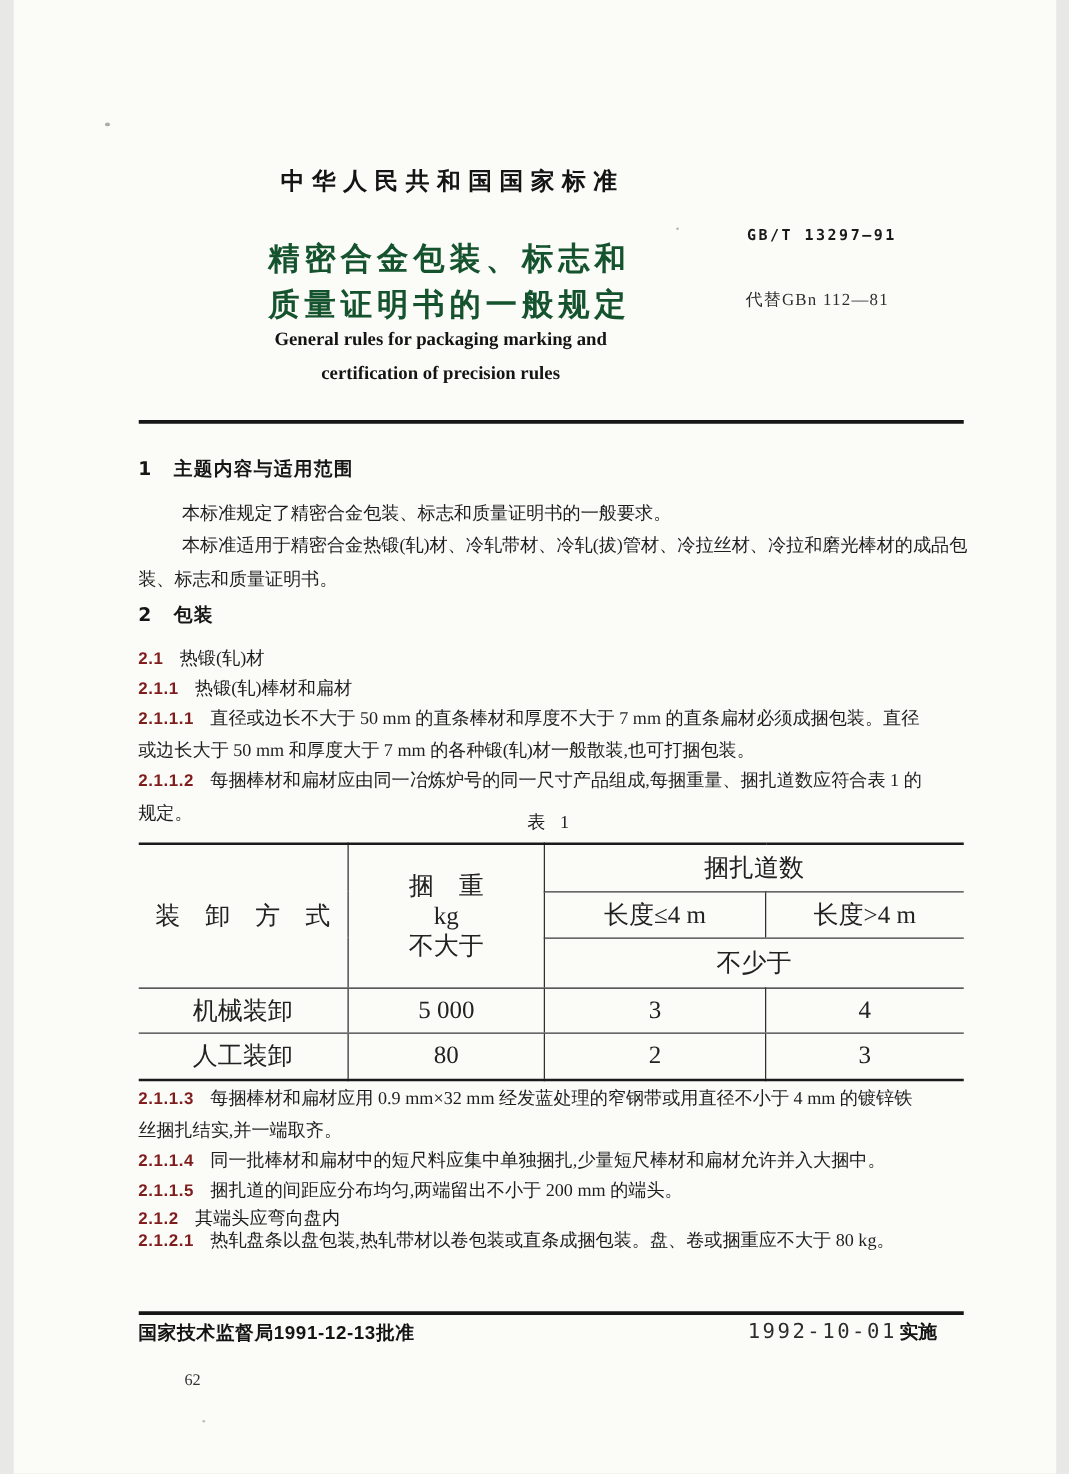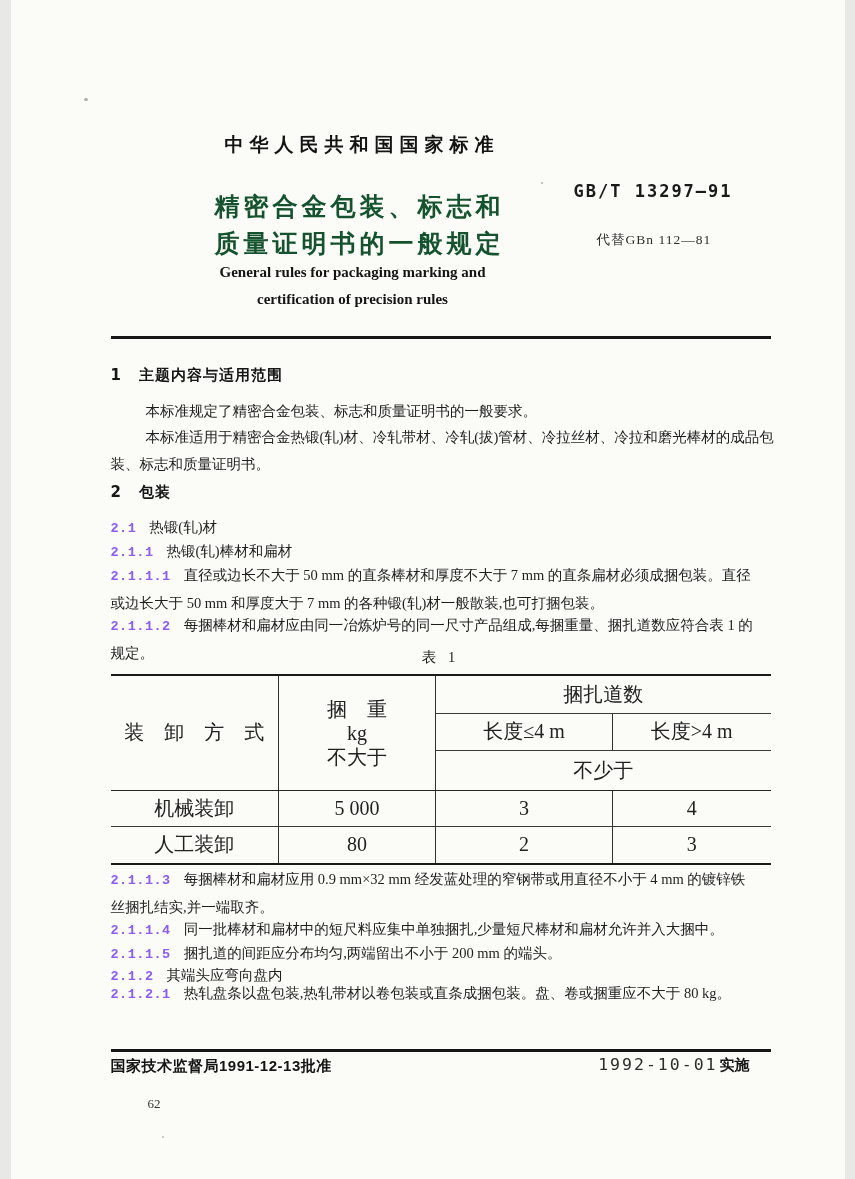--- a/index.html
+++ b/index.html
@@ -19,23 +19,23 @@
     font-size:19px;letter-spacing:6px;color:#141414;white-space:nowrap;
   }
   .title-zh{
     position:absolute;left:204px;
     font-family:"Liberation Sans",sans-serif;font-weight:700;
     font-size:25px;letter-spacing:4px;color:#14532d;white-space:nowrap;
   }
   .title-zh.l1{top:190px;}
   .title-zh.l2{top:227px;}
   .std-no{
-    position:absolute;left:563px;top:181px;
+    position:absolute;left:587px;top:181px;
     font-family:"DejaVu Sans Mono",monospace;font-weight:700;
-    font-size:17px;letter-spacing:2px;color:#1a1a1a;white-space:nowrap;
+    font-size:12px;letter-spacing:2px;color:#1a1a1a;white-space:nowrap;
   }
   .replaces{
     position:absolute;left:586px;top:231px;
     font-size:13.5px;letter-spacing:1px;color:#2e2e2e;white-space:nowrap;
   }
   .title-en{
     position:absolute;left:172px;width:340px;text-align:center;
     font-family:"Liberation Serif",serif;font-weight:700;
     font-size:15px;color:#141414;white-space:nowrap;
   }
@@ -55,22 +55,22 @@
     position:absolute;left:100px;width:664px;
     font-size:14.5px;line-height:26.5px;color:#1e1e1e;
     text-indent:35px;white-space:pre-line;
   }
   .clause{
     position:absolute;left:100px;width:664px;
     font-size:14.5px;line-height:26px;color:#1e1e1e;
     white-space:pre-line;
   }
   .cnum{
-    font-family:Liberation Mono, monospace;font-weight:700;
-    font-size:13.5px;letter-spacing:.5px;margin-right:13px;color:#8b5cf6;
+    font-family:Liberation Sans, sans-serif;font-weight:700;
+    font-size:13.5px;letter-spacing:.5px;margin-right:13px;color:#7f1d1d;
   }
   
   .tbl-label{
     position:absolute;left:100px;top:648px;width:660px;text-align:center;
     font-size:14.5px;letter-spacing:4px;color:#1c1c1c;
   }
   table.t1{
     position:absolute;left:100px;top:674px;width:660px;
     border-collapse:collapse;table-layout:fixed;
     border-top:2.5px solid #1a1a1a;border-bottom:2.5px solid #1a1a1a;

